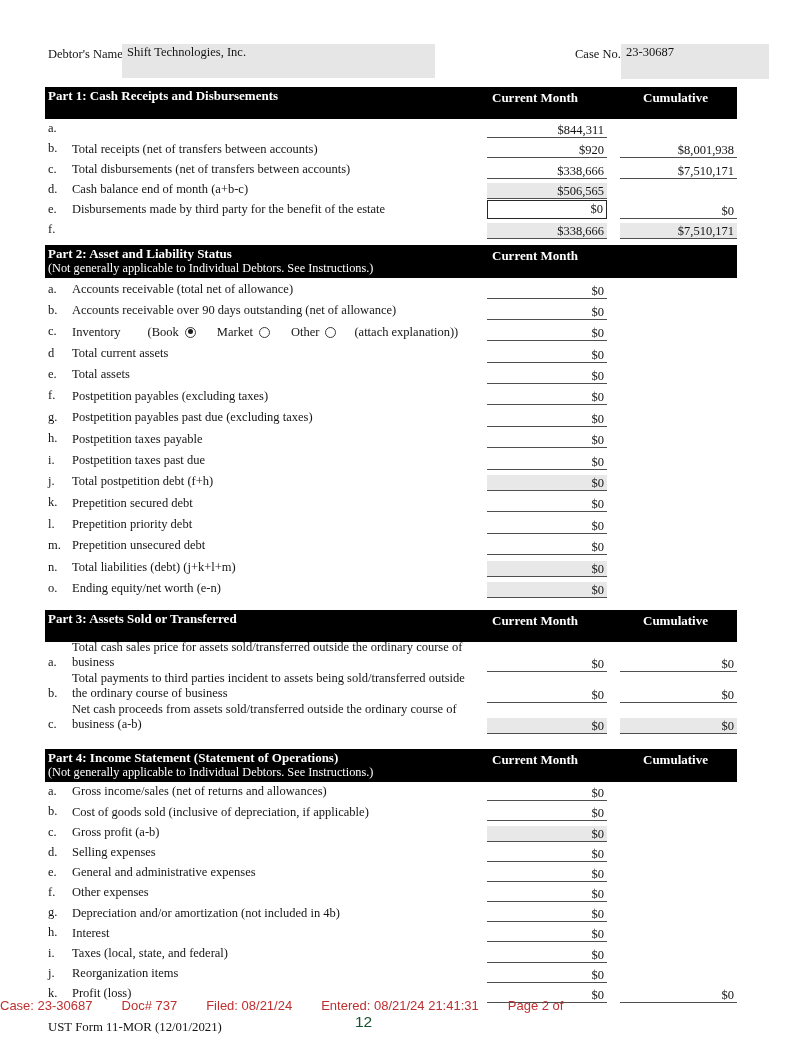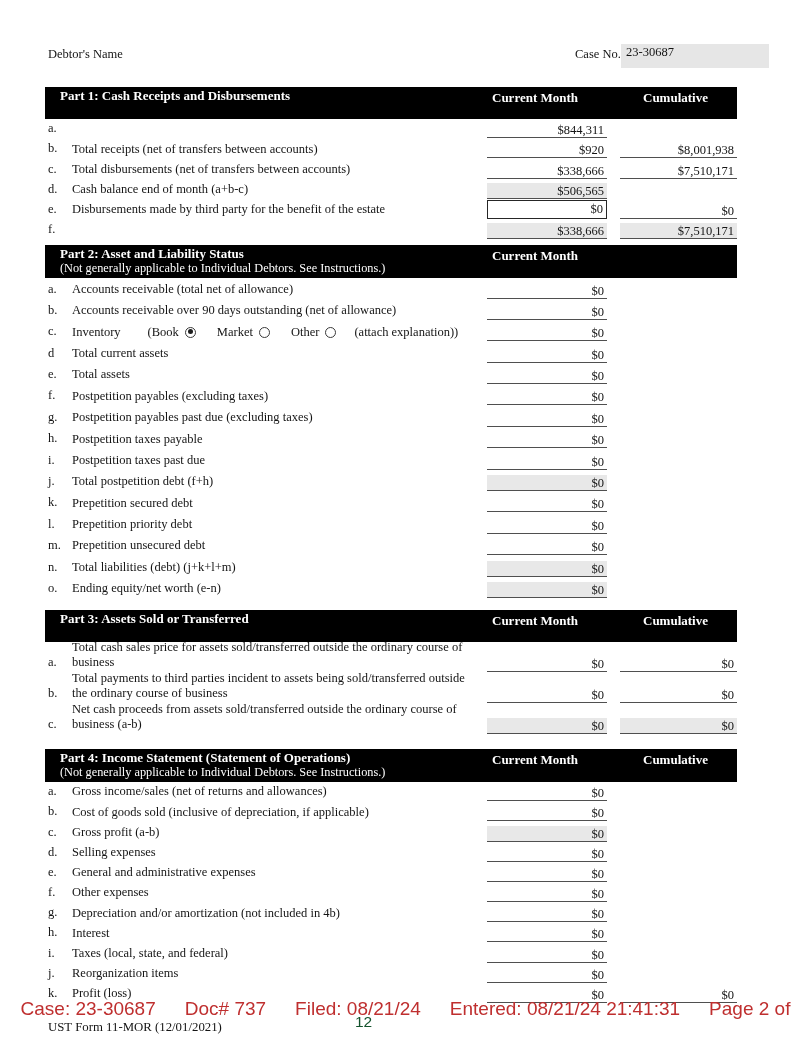--- a/index.html
+++ b/index.html
@@ -7,32 +7,32 @@
     position:relative; width:811px; height:1050px; background:#ffffff;
     font-family:"Liberation Serif", serif; font-size:12.5px; color:#141414;
     overflow:hidden;
   }
   
   .hdr-label { position:absolute; line-height:16px; }
   .debtor-label { left:48px; top:46px; }
   .caseno-label { left:575px; top:46px; }
   .field-box { position:absolute; background:#e6e6e6; padding:1px 5px; box-sizing:border-box; line-height:15px; }
   .debtor-box { left:122px; top:44px; width:313px; height:34px; }
-  .caseno-box { left:621px; top:44px; width:148px; height:24px; }
+  .caseno-box { left:621px; top:44px; width:148px; height:35px; }
 
   
   #parts { position:absolute; left:45px; top:87px; width:692px; }
   .part { position:relative; }
   #part2 { margin-top:5px; }
   #part3 { margin-top:11px; }
   #part4 { margin-top:14px; }
 
   .bar {
     position:relative; background:#000000; color:#ffffff;
-    height:30px; padding:2px 0 0 15px; box-sizing:content-box;
+    height:30px; padding:2px 0 0 3px; box-sizing:content-box;
   }
   .bar.hasSub { height:31px; }
   .bar-title { font-weight:bold; font-size:13px; line-height:14px; }
   .bar-sub { font-weight:normal; font-size:12.3px; line-height:14px; }
   .col-cm { position:absolute; left:447px; top:3px; font-weight:bold; font-size:13px; }
   .col-cum { position:absolute; left:580px; top:3px; font-weight:bold; font-size:13px;margin-left:18px; }
 
   .row { position:relative; display:flex; align-items:flex-end; padding-bottom:3px; box-sizing:border-box; }
   #part1 .row, #part4 .row { height:20.2px; }
   #part2 .row { height:21.4px; }
@@ -60,35 +60,38 @@
     border-radius:50%; vertical-align:-2px; margin-left:6px; background:#fff; box-sizing:border-box;
   }
   .radio.sel::after {
     content:''; display:block; width:5px; height:5px; margin:1.8px auto 0 auto;
     border-radius:50%; background:#1d1d1d;
   }
 
   
   .stamp-line {
     position:absolute; top:998px; left:0; width:100%;
-    display:flex; justify-content:center; column-gap:29px;
-    font-family:"Liberation Sans", sans-serif; font-size:19px; color:#bf2f2f;
+    display:flex; column-gap:29px;
+    font-family:"Liberation Sans", sans-serif; font-size:13px; color:#bf2f2f;
   }
   .stamp-cont {
     position:absolute; top:1013px; left:355px;
     font-family:"Liberation Sans", sans-serif; font-size:15.5px; color:#14532d;
   }
   .ust { position:absolute; top:1020px; left:48px; font-size:12.8px; }
 </style>
 </head>
 <body>
 
 <div class="page">
 
   <span class="hdr-label debtor-label">Debtor's Name</span>
+  <div class="field-box debtor-box">
+    <span>Shift Technologies, Inc.</span>
+  </div>
   <span class="hdr-label caseno-label">Case No.</span>
   <div class="field-box caseno-box">
     <span>23-30687</span>
   </div>
 
   <div id="parts">
       <div class="part" id="part1">
         <div class="bar">
           <div class="bar-title">Part 1: Cash Receipts and Disbursements</div>
           <span class="col-cm">Current Month</span>

